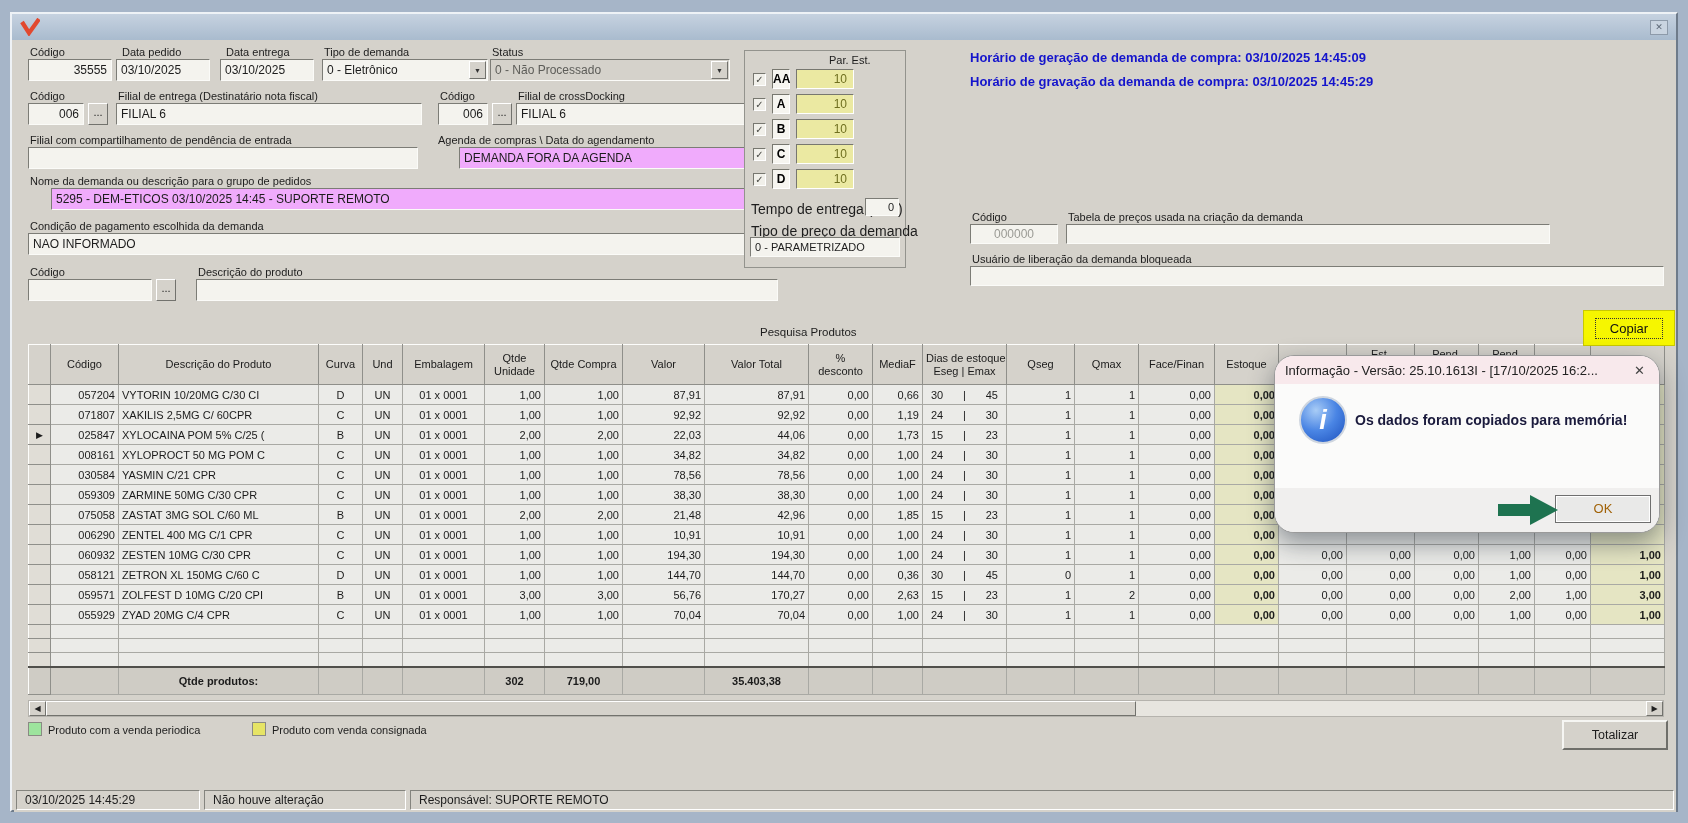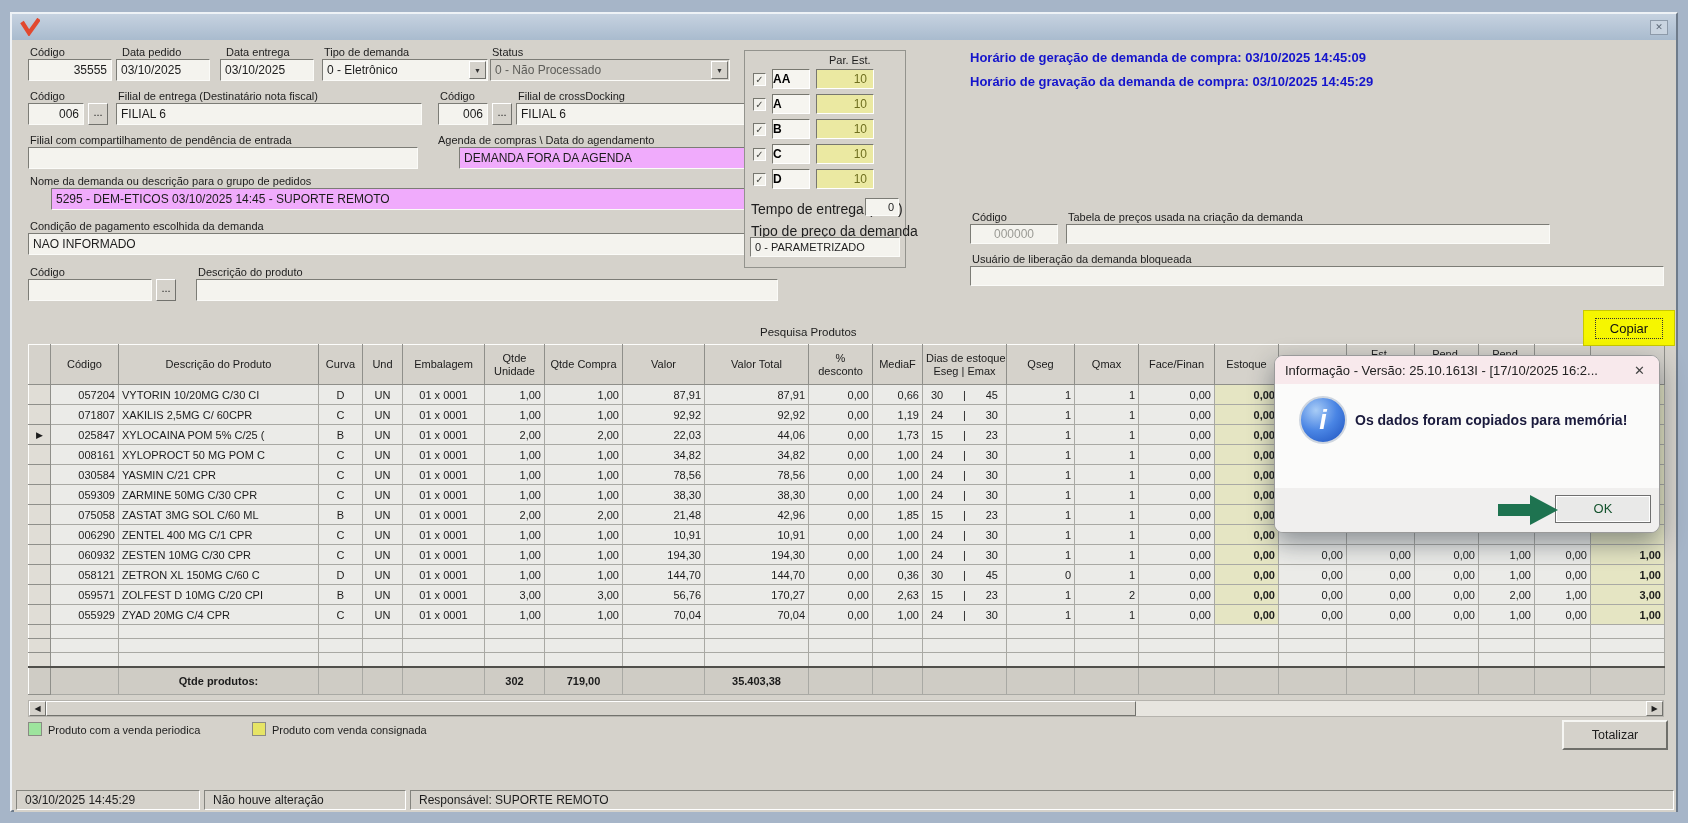--- a/index.html
+++ b/index.html
@@ -31,22 +31,22 @@
   .mini { position:absolute; width:20px; height:22px; background:#d5d2cb; border:1px solid;
          border-color:#fff #72726d #72726d #fff; font-size:11px; text-align:center; line-height:16px; color:#222; }
   .blue { position:absolute; font-size:13px; font-weight:bold; color:#1414cc; white-space:nowrap;text-align:right; }
 
   
   #curvepanel { position:absolute; left:732px; top:36px; width:162px; height:218px;
          border:1px solid #93938d; background:#d5d2cb; }
   .crow { position:absolute; left:8px; height:20px; display:flex; align-items:center; }
   .chk { width:13px; height:13px; background:#f1f0ea; border:1px solid; border-color:#77776f #fff #fff #77776f;
          font-size:10px; line-height:11px; text-align:center; color:#4a4a45; }
-  .letterbox { margin-left:6px; width:38px; height:20px; background:#f6f5f0; border:1px solid;
-         border-color:#77776f #fff #fff #77776f; font-size:12px; font-weight:bold; text-align:left; line-height:18px; }
+  .letterbox { margin-left:6px; width:18px; height:20px; background:#f6f5f0; border:1px solid;
+         border-color:#77776f #fff #fff #77776f; font-size:12px; font-weight:bold; text-align:center; line-height:18px; }
   .valbox { margin-left:6px; width:58px; height:20px; background:#ebe9a2; border:1px solid;
          border-color:#77776f #fff #fff #77776f; font-size:12px; color:#6f6f1f; text-align:right;
          padding-right:6px; line-height:18px; }
 
   
   #gridwrap { position:absolute; left:16px; top:330px; width:1636px; }
   table { border-collapse:collapse; table-layout:fixed; width:1636px; background:#ebebe8;
           font-size:11px; color:#1b1b1b; }
   th, td { border:1px solid #a9a9a4; padding:0 3px; overflow:hidden; white-space:nowrap; }
   th { background:#d5d2cb; font-weight:normal; height:40px; text-align:center;
@@ -88,33 +88,33 @@
           border:2px solid; border-color:#f6f6f3 #6f6f6a #6f6f6a #f6f6f3; }
   .lens { position:absolute; left:6px; top:4px; width:10px; height:10px; border:2px solid #2a4f9c; border-radius:50%; }
   .lenshandle { position:absolute; left:14px; top:13px; width:7px; height:3px; background:#2a4f9c; transform:rotate(40deg); }
 
   
   #copiar { position:absolute; left:1583px; top:310px; width:92px; height:36px; background:#f6f600;
             border:1px solid #c9c900; display:flex; align-items:center; justify-content:center; }
   #copiar .inner { border:1px dotted #333; padding:2px 14px; font-size:13px; color:#111; background:#f6f600; }
 
   #dialog { position:absolute; left:1274px; top:355px; width:386px; height:178px; background:#fafafa;
-            border:1px solid #9a9a9a; border-radius:9px; box-shadow:0 10px 26px rgba(20,30,45,.45); overflow:hidden; }
+            border:1px solid #9a9a9a; border-radius:20px; box-shadow:0 10px 26px rgba(20,30,45,.45); overflow:hidden; }
   .dlg-title { height:28px; background:#f8e9ec; display:flex; align-items:center; padding:0 10px;
             font-size:13px; color:#222; white-space:nowrap; }
   .dlg-close { margin-left:auto; font-size:13px; color:#444; padding:0 4px; }
   .dlg-body { position:relative; height:106px; background:#fbfbfa; }
   .info-icon { position:absolute; left:24px; top:12px; width:48px; height:48px; border-radius:50%;
             background:radial-gradient(circle at 34% 28%, #a8ccf6, #4a85e4 48%, #1c50bd);
             border:2px solid #cfd6df; color:#fff; font-size:27px; font-weight:bold; font-style:italic;
             display:flex; align-items:center; justify-content:center; }
   .dlg-msg { position:absolute; left:80px; top:28px; font-size:14px; font-weight:600; color:#1a1a3c; white-space:nowrap; }
   .dlg-footer { position:absolute; left:0; bottom:0; width:100%; height:44px; background:#f0efee; }
   #okbtn { position:absolute; right:8px; bottom:9px; width:96px; height:28px; background:#e9e9e8;
-            border:1px solid #6f6f6f; box-shadow:inset 0 0 0 1px #fff; font-size:13px; color:#14532d;
+            border:1px solid #6f6f6f; box-shadow:inset 0 0 0 1px #fff; font-size:13px; color:#a16207;
             text-align:center; line-height:26px; }
 
   #annot-arrow { position:absolute; left:1498px; top:495px; width:62px; height:30px; }
   .arr-tail { position:absolute; left:0; top:9px; width:32px; height:12px; background:#1e7350; }
   .arr-head { position:absolute; left:32px; top:0; width:0; height:0;
             border-top:15px solid transparent; border-bottom:15px solid transparent; border-left:28px solid #1e7350; }
 </style>
 </head>
 <body>
 

